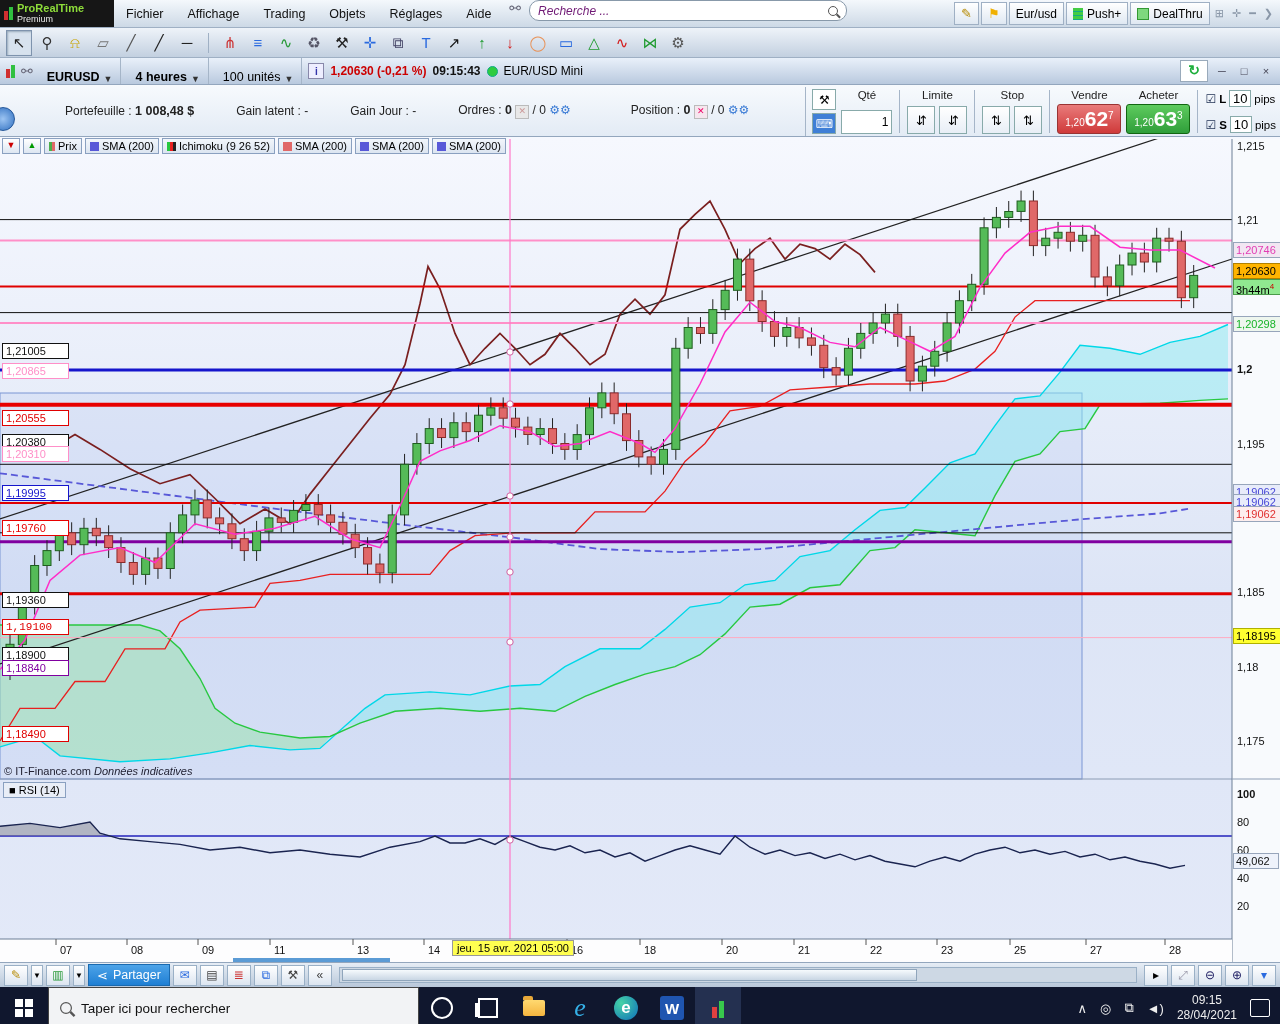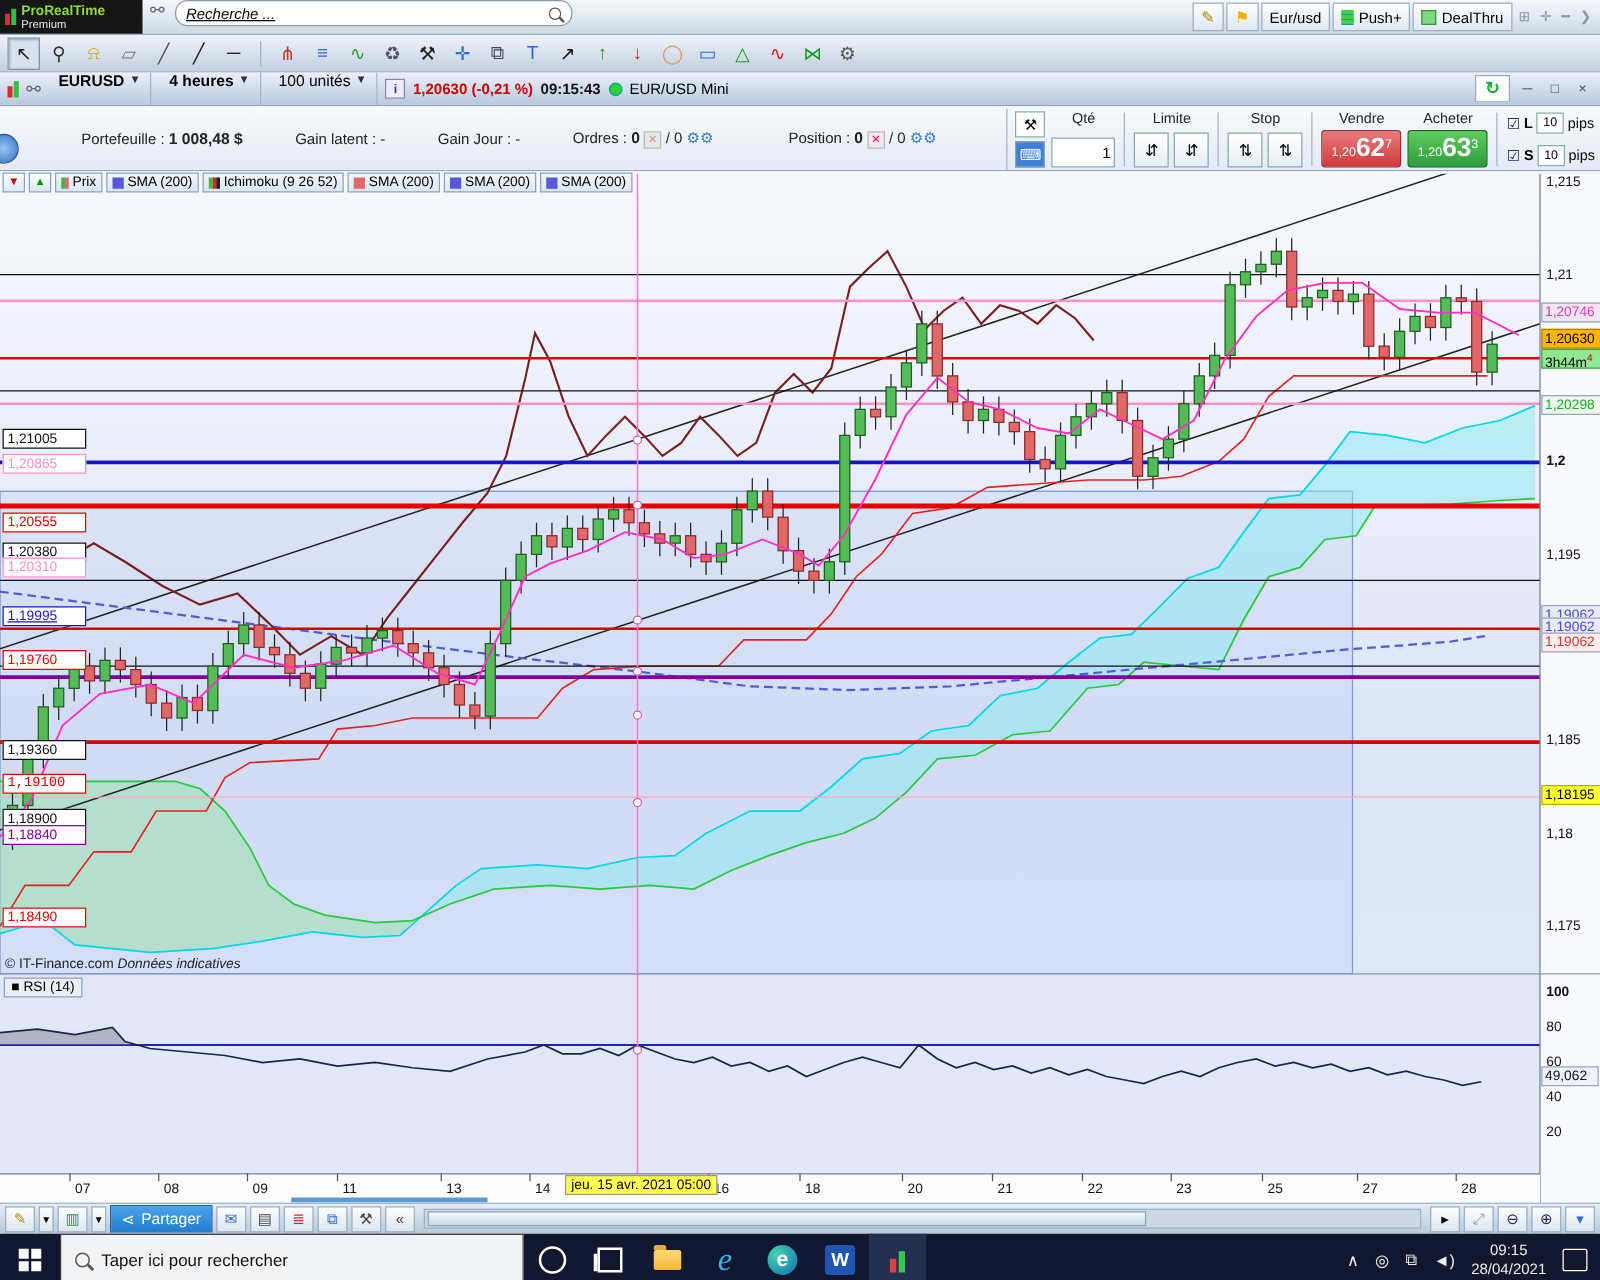--- a/index.html
+++ b/index.html
@@ -7,36 +7,36 @@
   .row{display:flex;align-items:center;}
   
   #menubar{height:27px;background:linear-gradient(#f4f8fc,#cdd9e6);border-bottom:1px solid #9fb0c4;display:flex;align-items:stretch;}
   #logo{background:#161616;color:#fff;width:106px;display:flex;align-items:center;padding:0 4px;gap:4px;}
   #logo .candles{display:flex;align-items:flex-end;gap:1px;}
   #logo .candles i{display:block;width:4px;}
   #logo .lines{line-height:10px;font-size:11px;}
   #logo .prt{color:#8ddc3a;font-weight:bold;}
   #logo .prem{color:#e8e8e8;font-size:9px;}
   .menu-item{padding:0 12px;display:flex;align-items:center;font-size:12.5px;color:#111;cursor:default;}
-  #searchbox{margin-left:8px;width:300px;height:19px;background:#fff;border:1px solid #8899aa;border-radius:10px;display:flex;align-items:center;padding:0 8px;color:#000000;font-style:italic;justify-content:space-between;text-decoration:underline;}
+  #searchbox{margin-left:8px;width:300px;height:19px;background:#fff;border:1px solid #8899aa;border-radius:10px;display:flex;align-items:center;padding:0 8px;color:#701a75;font-style:italic;justify-content:space-between;}
   .mag{width:8px;height:8px;border:1.6px solid #555;border-radius:50%;position:relative;display:inline-block;}
   .mag:after{content:"";position:absolute;width:5px;height:1.6px;background:#555;transform:rotate(45deg);left:7px;top:8px;}
   #menu-right{margin-left:auto;display:flex;align-items:center;gap:2px;padding-right:4px;}
   .mr-btn{border:1px solid #9fb0c4;background:linear-gradient(#fff,#dfe8f2);height:21px;display:flex;align-items:center;padding:0 6px;gap:4px;font-size:12px;}
   .mr-ico{font-size:13px;}
   .chip-sq{width:10px;height:12px;display:inline-block;}
   .wctrl{color:#8a97a8;font-size:11px;padding:0 3px;}
   
   #toolbar{height:29px;background:linear-gradient(#eef3f9,#c3d0e0);border-bottom:1px solid #9fb0c4;display:flex;align-items:center;padding-left:6px;gap:2px;}
   .tb-ico{width:24px;height:24px;display:flex;align-items:center;justify-content:center;font-size:15px;border:1px solid transparent;}
   .tb-ico.sel{border:1px solid #7e93ad;background:#d7e2ee;box-shadow:inset 1px 1px 2px #9ab;}
   .tb-sep{width:1px;height:20px;background:#9fb0c4;margin:0 6px;}
   
   #chart-header{height:26px;background:linear-gradient(#e9f0fa,#b9c9de);border-bottom:1px solid #93a6bd;display:flex;align-items:center;gap:6px;padding:0 6px;}
-  .hdr-dd{font-weight:bold;font-size:12.5px;display:flex;align-items:flex-start;gap:4px;padding:0 8px;border-right:1px solid #a5b5c8;height:100%;}
+  .hdr-dd{font-weight:bold;font-size:12.5px;display:flex;align-items:flex-end;gap:4px;padding:0 8px;border-right:1px solid #a5b5c8;height:100%;}
   .caret{font-size:9px;color:#333;}
   .info-ico{width:14px;height:14px;background:#eef;border:1px solid #88a;color:#33a;font-size:10px;display:inline-flex;align-items:center;justify-content:center;font-weight:bold;}
   #hdr-price{color:#cc0000;font-weight:bold;}
   #hdr-time{font-weight:bold;color:#111;}
   .greendot{width:9px;height:9px;border-radius:50%;background:#2ecc40;border:1px solid #1a8;display:inline-block;}
   #hdr-right{margin-left:auto;display:flex;align-items:center;gap:6px;}
   #refresh-btn{width:26px;height:20px;background:#fff;border:1px solid #9ab;color:#1faf3c;font-weight:bold;text-align:center;font-size:14px;line-height:18px;}
   .winbtn{color:#445;font-size:11px;width:16px;text-align:center;}
   
   #account-row{height:51px;background:linear-gradient(#f7fafd,#e3ebf5);border-bottom:1px solid #93a6bd;display:flex;align-items:center;position:relative;}
@@ -54,21 +54,21 @@
   #qty-input{width:44px;height:20px;border:1px solid #8aa;background:#fff;text-align:right;padding-right:3px;font-size:12px;}
   .ord-btn{width:26px;height:26px;border:1px solid #8aa;background:linear-gradient(#fff,#e8eef6);display:flex;align-items:center;justify-content:center;font-size:13px;}
   .buy-sell{width:62px;height:28px;border-radius:3px;color:#fff;display:flex;align-items:center;justify-content:center;border:1px solid #933;}
   .bs-sell{background:linear-gradient(#e97b7b,#cf3a3a);}
   .bs-buy{background:linear-gradient(#5ecb5e,#2f9e3a);border-color:#161;}
   .bs-pre{font-size:10px;margin-top:6px;}
   .bs-big{font-size:21px;font-weight:bold;line-height:26px;}
   .bs-sup{font-size:10px;margin-bottom:8px;}
   .ls-block{display:flex;flex-direction:column;justify-content:space-between;padding:2px 0;}
   .ls-row{display:flex;align-items:center;gap:3px;font-size:11.5px;}
-  .ls-num{width:20px;height:15px;border:1px solid #8aa;background:#fff;text-align:center;font-size:10px;line-height:15px;}
+  .ls-num{width:20px;height:15px;border:1px solid #8aa;background:#fff;text-align:center;font-size:13px;line-height:15px;}
   .cb{font-size:12px;color:#235;}
   
   #chart{position:relative;width:1280px;height:825px;background:linear-gradient(#f6f8fe,#dde5f6 55%,#e3e9f8);}
   #chart svg{position:absolute;left:0;top:2px;}
   .lvl-label{position:absolute;left:2px;width:62px;height:14px;background:#fff;font-size:11px;line-height:14px;padding-left:3px;z-index:6;}
   .rax-label{position:absolute;left:1237px;font-size:11px;z-index:6;white-space:nowrap;}
   .rax-chip{position:absolute;left:1233px;width:46px;height:14px;font-size:11px;line-height:14px;text-align:left;padding-left:2px;border:1px solid #97a5bb;background:#eef2fb;z-index:6;}
   #legend{position:absolute;left:2px;top:1px;display:flex;gap:3px;z-index:8;align-items:center;}
   .lg-btn{width:16px;height:14px;border:1px solid #8aa0c0;background:linear-gradient(#fff,#dde6f2);font-size:9px;text-align:center;line-height:13px;}
   .lg-chip{border:1px solid #8aa0c0;background:linear-gradient(#f2f6fb,#dce5f1);height:14px;display:flex;align-items:center;gap:3px;padding:0 4px;font-size:11px;}
@@ -114,20 +114,28 @@
 <body>
 
 <div id="menubar">
   <div id="logo">
     <span class="candles">
         <i style="height:9px;background:#d03030"></i>
         <i style="height:13px;background:#30c040"></i>
       </span>
     <span class="lines"><span class="prt">ProRealTime</span><br><span class="prem">Premium</span></span>
   </div>
+  <div id="menus" class="row">
+      <div class="menu-item">Fichier</div>
+      <div class="menu-item">Affichage</div>
+      <div class="menu-item">Trading</div>
+      <div class="menu-item">Objets</div>
+      <div class="menu-item">Réglages</div>
+      <div class="menu-item">Aide</div>
+    </div>
   <span style="margin-left:6px;color:#667;font-size:14px;">⚯</span>
   <div id="searchbox">
     <span>Recherche ...</span>
     <span class="mag"></span>
   </div>
   <div id="menu-right">
       <div class="mr-btn">
         <span class="mr-ico" style="color:#b58900">✎</span>
       </div>
       <div class="mr-btn">

